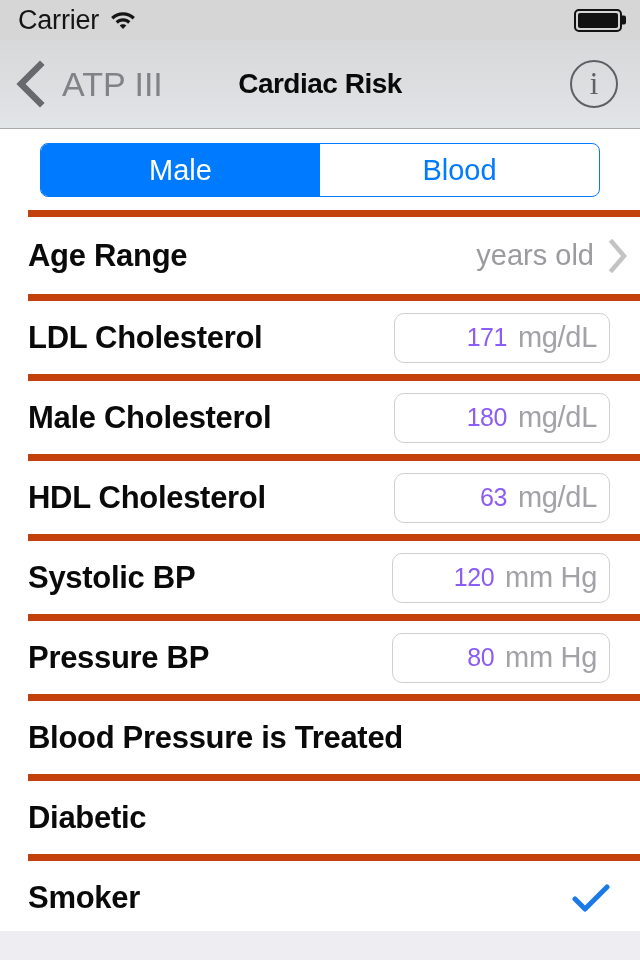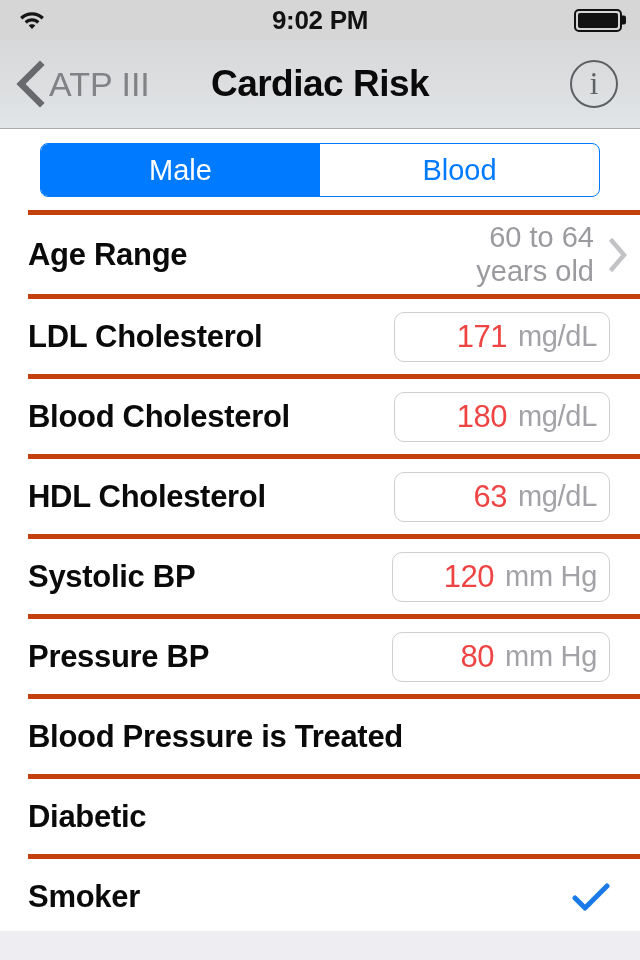--- a/index.html
+++ b/index.html
@@ -40,30 +40,30 @@
   }
 
   
   .nav-bar {
     position:absolute; top:40px; left:0; width:640px; height:89px;
     background:linear-gradient(to bottom,#d7d9da 0%, #dcdee0 55%, #e2e5e8 100%);
     border-bottom:1px solid #a9abad;
     display:flex; align-items:center;
   }
   .nav-back {
-    display:flex; align-items:center; gap:3px;
+    display:flex; align-items:center; gap:16px;
     padding-left:16px; height:100%; cursor:pointer;
   }
   .chev-back { display:block; }
   .nav-back-label {
     font-size:34px; color:#808285; letter-spacing:0px;
   }
   .nav-title {
     position:absolute; left:0; right:0; text-align:center;
-    font-size:37px; font-weight:bold; color:#0a0a0a;
+    font-size:28px; font-weight:bold; color:#0a0a0a;
     letter-spacing:-0.5px; pointer-events:none;
   }
   .nav-info {
     margin-left:auto; margin-right:22px; z-index:2;
     width:48px; height:48px; border-radius:50%;
     border:2.5px solid #5e6164;
     display:flex; align-items:center; justify-content:center;
     cursor:pointer;
   }
   .nav-info span {
@@ -88,21 +88,21 @@
   }
   .seg {
     flex:1; display:flex; align-items:center; justify-content:center;
     font-size:29px; color:#007aff; cursor:pointer; user-select:none;
   }
   .seg.active { background:#007aff; color:#ffffff; }
 
   
   .row {
     position:relative;
-    border-top:5px solid #c2410c;
+    border-top:7px solid #c2410c;
     margin-left:28px;
     display:flex; align-items:center;
     min-height:80px;
     padding-right:0;
   }
   .row-label {
     font-size:31px; font-weight:bold; color:#0a0a0a;
     letter-spacing:-0.3px; white-space:nowrap;
   }
   .row-right {
@@ -123,21 +123,21 @@
     border:1px solid #cfcfd2; border-radius:10px;
     display:flex; align-items:center; justify-content:flex-end;
     padding:0 12px 0 14px;
     margin-right:30px;
     background:#fff;
     cursor:text;
   }
   .value-box.w-mgdl { width:216px; }
   .value-box.w-mmhg { width:218px;align-items:center; }
   .vb-number {
-    font-size:31px; color:#ef4444; letter-spacing:-0.5px;
+    font-size:25px; color:#8b5cf6; letter-spacing:-0.5px;
   }
   .vb-unit {
     font-size:29px; color:#a2a2a7; margin-left:11px; letter-spacing:-0.3px;
   }
 
   
   .row-check { min-height:80px; }
   .check-mark { margin-right:30px; display:block; }
   .check-mark.hidden { visibility:hidden; }
 
@@ -150,27 +150,27 @@
     background:#eeedf2;
   }
 </style>
 </head>
 <body>
 
 <div id="app">
 
   <div class="status-bar">
     <div class="sb-left">
+      <span class="sb-carrier">Carrier</span>
       <svg class="sb-wifi" width="28" height="22" viewBox="0 0 28 22">
         <path d="M14 3.2C18.6 3.2 22.8 5 25.9 8l-2.3 2.4C21.1 7.9 17.7 6.4 14 6.4S6.9 7.9 4.4 10.4L2.1 8C5.2 5 9.4 3.2 14 3.2z" fill="#151515"></path>
         <path d="M14 9.3c2.9 0 5.5 1.2 7.4 3l-2.3 2.4C17.8 13.4 16 12.6 14 12.6s-3.8.8-5.1 2.1L6.6 12.3c1.9-1.8 4.5-3 7.4-3z" fill="#151515"></path>
         <path d="M14 15.2c1.3 0 2.5.5 3.3 1.4L14 20l-3.3-3.4c.8-.9 2-1.4 3.3-1.4z" fill="#151515"></path>
       </svg>
     </div>
-    <div class="sb-center">9:02 PM</div>
     <div class="sb-right">
       <div class="battery">
         <div class="battery-fill"></div>
         <div class="battery-cap"></div>
       </div>
     </div>
   </div>
 
   <div class="nav-bar">
     <div class="nav-back">
@@ -191,41 +191,40 @@
       <div class="segmented">
         <div class="seg active">Male</div>
         <div class="seg">Blood</div>
       </div>
     </div>
 
     <div class="row row-age">
       <span class="row-label">Age Range</span>
       <div class="row-right">
         <div class="age-value">
-          <div>60 to 64</div>
           <div>years old</div>
         </div>
         <svg class="chev-disc" width="20" height="34" viewBox="0 0 20 34">
           <polyline points="4,3 16,17 4,31" fill="none" stroke="#c3c3c6" stroke-width="4.5" stroke-linecap="square"></polyline>
         </svg>
       </div>
     </div>
 
     <div class="row">
       <span class="row-label">LDL Cholesterol</span>
       <div class="row-right">
         <div class="value-box w-mgdl">
           <span class="vb-number">171</span>
           <span class="vb-unit">mg/dL</span>
         </div>
       </div>
     </div>
 
     <div class="row">
-      <span class="row-label">Blood Cholesterol</span>
+      <span class="row-label">Male Cholesterol</span>
       <div class="row-right">
         <div class="value-box w-mgdl">
           <span class="vb-number">180</span>
           <span class="vb-unit">mg/dL</span>
         </div>
       </div>
     </div>
 
     <div class="row">
       <span class="row-label">HDL Cholesterol</span>

